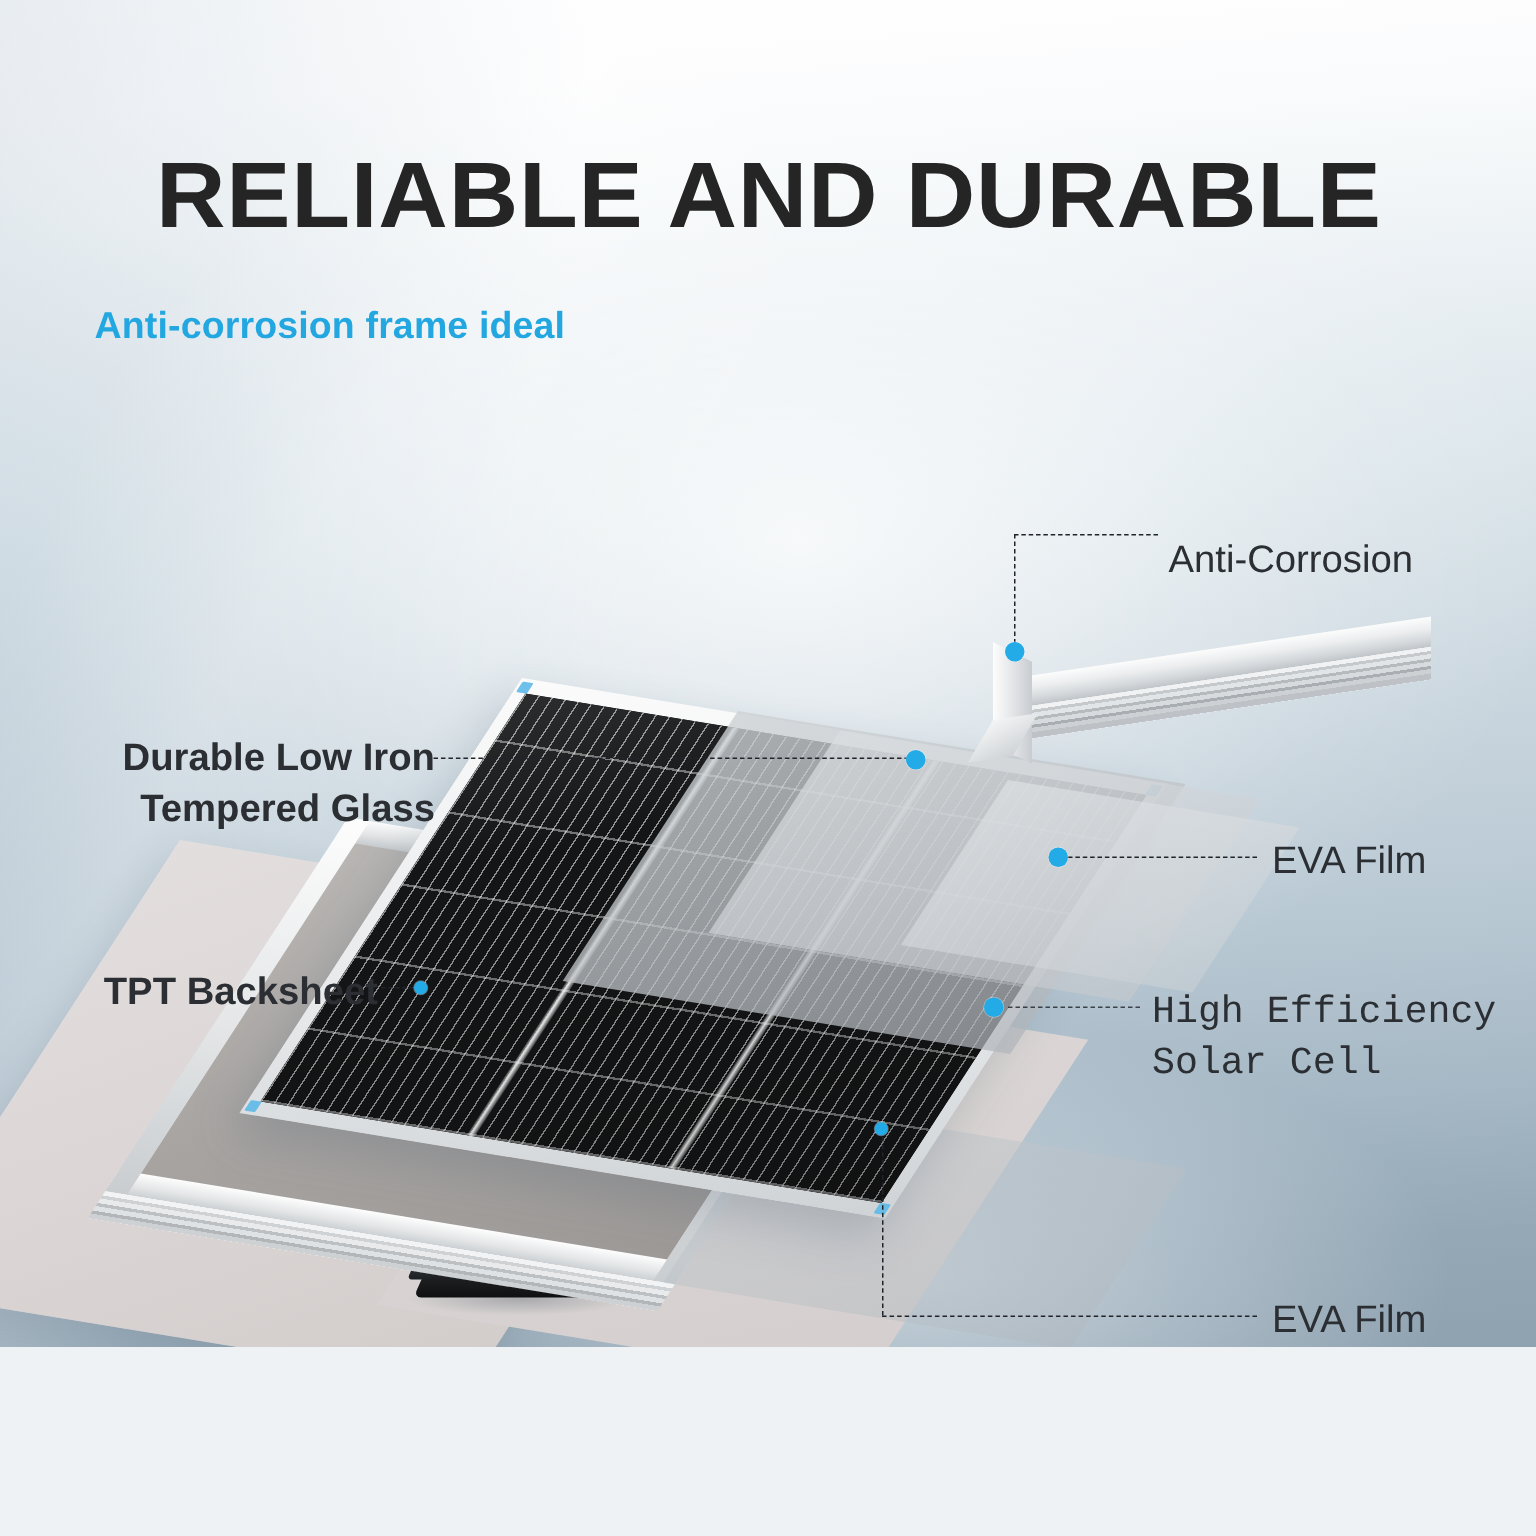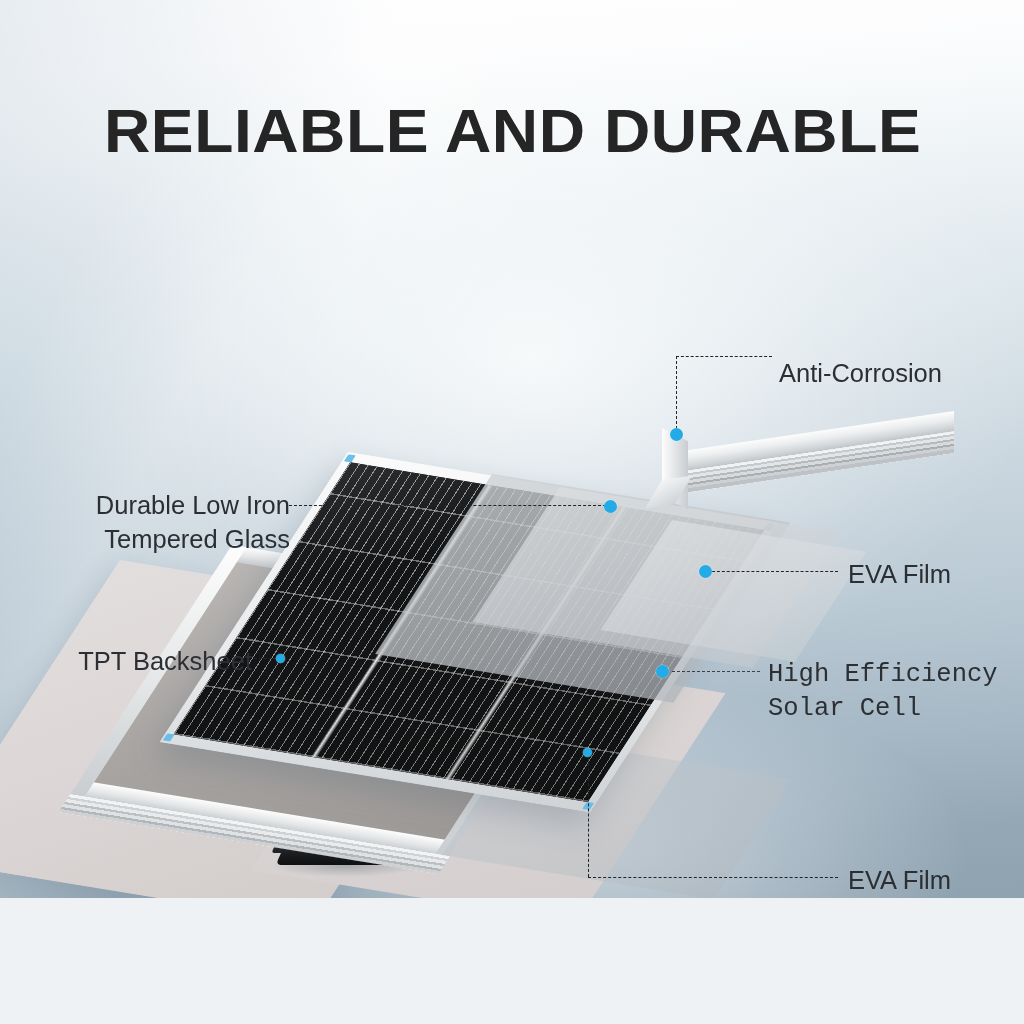--- a/index.html
+++ b/index.html
@@ -72,21 +72,21 @@
   }
 
   
   .lbl{
     position:absolute;
     font-size:25.5px; line-height:1.32;
     color:#2b2f33; font-weight:400;
     white-space:nowrap;
   }
   .lbl.r{ text-align:left; }
-  .lbl.l{ text-align:right; }
+  .lbl.l{ text-align:right;font-weight:bold; }
 
   
   .dash-h{
     position:absolute; height:0;
     border-top:1.7px dashed #20242a;
   }
   .dash-v{
     position:absolute; width:0;
     border-left:1.7px dashed #20242a;
   }
@@ -325,20 +325,21 @@
     <div class="lframe">
       <div class="horiz"></div>
       <div class="ridges"></div>
       <div class="vert"></div>
       <div class="cap"></div>
     </div>
   </div>
 
   <div class="headline">RELIABLE AND DURABLE</div>
   <div class="subhead">
+    <div>Anti-corrosion frame ideal</div>
   </div>
 
   <div class="dash-v" style="left:676px; top:356px; height:78px;"></div>
   <div class="dash-h" style="left:676px; top:356px; width:96px;"></div>
   <div class="dot" style="left:670px; top:428px;"></div>
   <div class="lbl r" style="left:779px; top:345px;margin-top:12px;">
     <div>Anti-Corrosion</div>
   </div>
 
   <div class="dash-h" style="left:289px; top:505px; width:322px;"></div>

